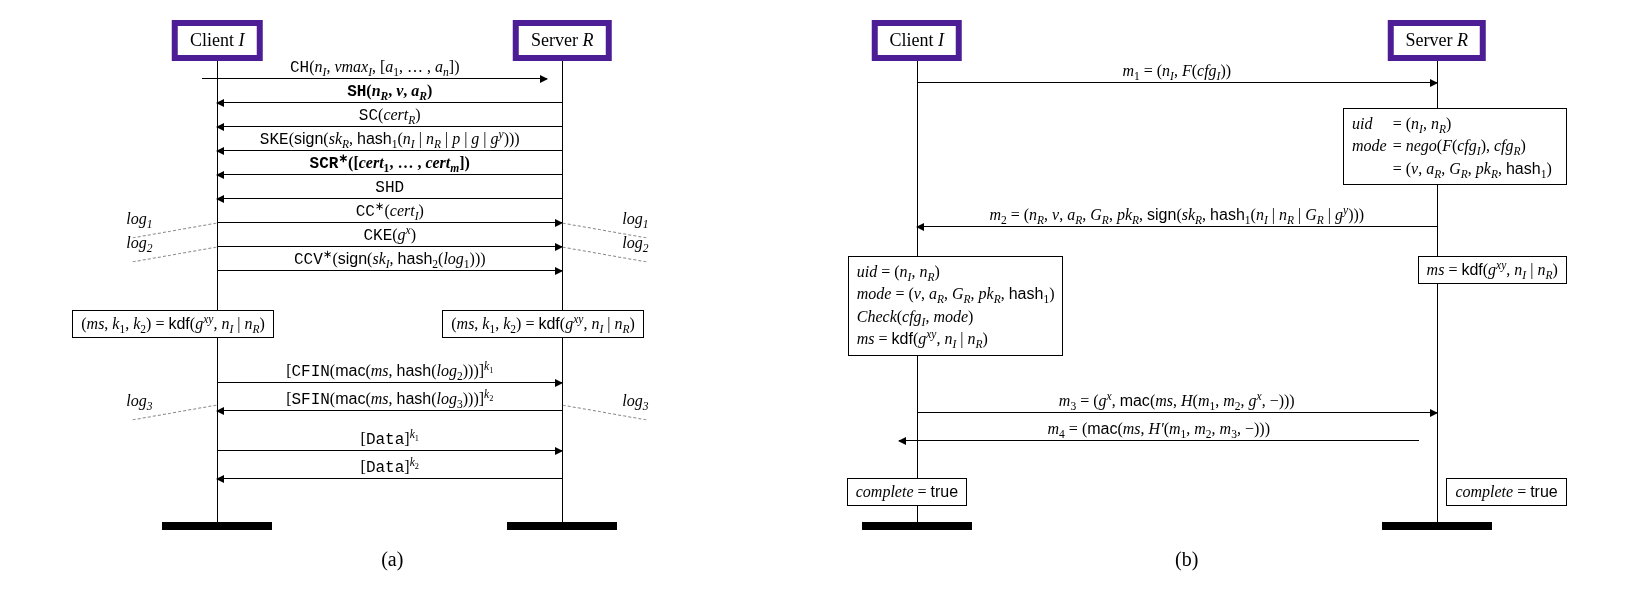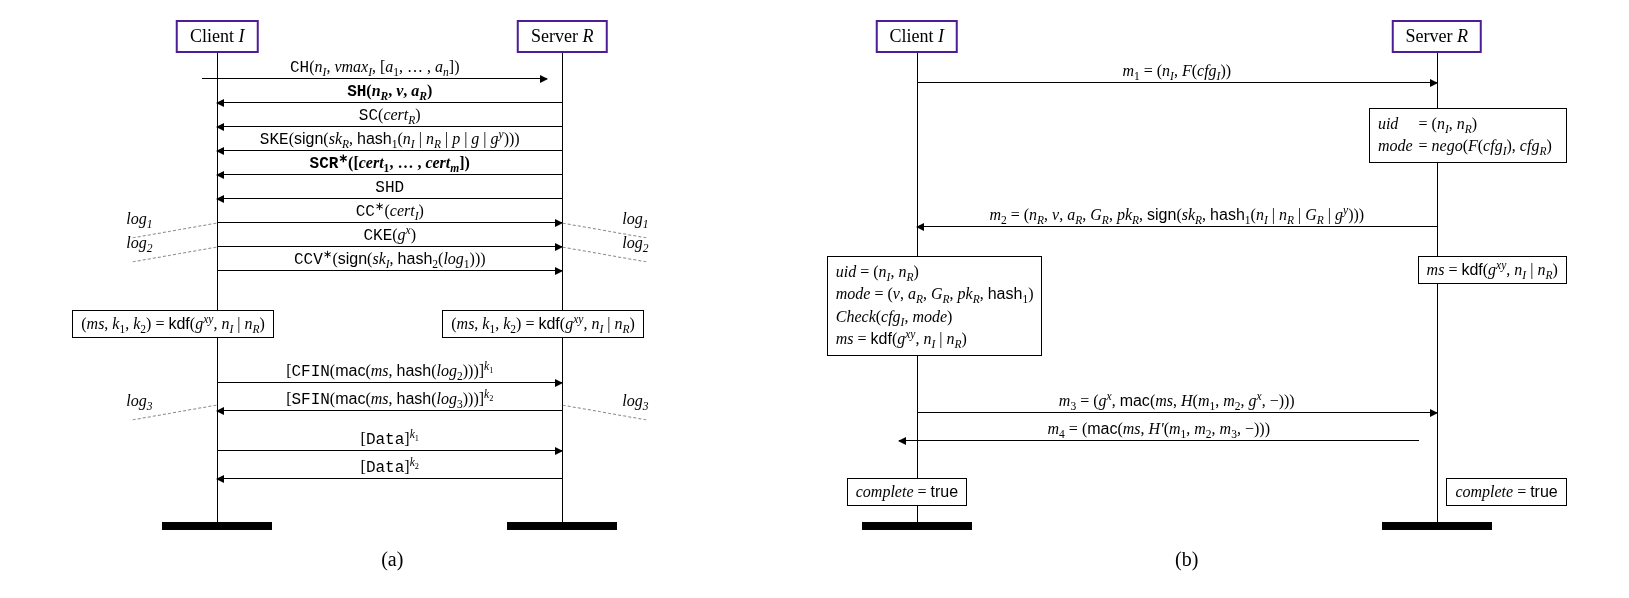--- a/index.html
+++ b/index.html
@@ -27,21 +27,21 @@
   }
   .lifeline {
     position: absolute;
     top: 0;
     width: 1px;
     background: #000;
   }
   .head {
     position: absolute;
     top: 0;
-    border: 2px solid #4c1d95;
+    border: 6px solid #4c1d95;
     padding: 4px 12px;
     background: #fff;
     font-size: 18px;
     white-space: nowrap;
     text-align: center;
     transform: translateX(-50%);
     z-index: 5;
   }
   .endbar {
     position: absolute;
@@ -76,21 +76,21 @@
   }
   .note {
     position: absolute;
     border: 1px solid #000;
     background: #fff;
     padding: 4px 8px;
     font-size: 16px;
     white-space: nowrap;
     z-index: 3;
   }
-  .note.multi { line-height: 1.4; }
+  .note.multi { line-height: 1.4; margin-left: 21px; }
   .logmark {
     position: absolute;
     font-size: 16px;
     font-style: italic;
     z-index: 4;
   }
   .dashed {
     position: absolute;
     border-top: 1px dashed #888;
     height: 0;
@@ -197,20 +197,24 @@
 
     <div class="note multi" style="right:20px;top:88px;display:table;">
         <div class="row">
           <span class="cell it">uid</span>
           <span class="cell">= (<span class="it">n<sub>I</sub></span>, <span class="it">n<sub>R</sub></span>)</span>
         </div>
         <div class="row">
           <span class="cell it">mode</span>
           <span class="cell">= <span class="it">nego</span>(<span class="it">F</span>(<span class="it">cfg<sub>I</sub></span>), <span class="it">cfg<sub>R</sub></span>)</span>
         </div>
+        <div class="row">
+          <span class="cell"></span>
+          <span class="cell">= (<span class="it">v</span>, <span class="it">a<sub>R</sub></span>, <span class="it">G<sub>R</sub></span>, <span class="it">pk<sub>R</sub></span>, <span class="sf">hash</span><sub>1</sub>)</span>
+        </div>
       </div>
 
     <div class="msg left" style="left:130px;width:520px;top:206px;">
         <span class="msg-label"><span class="it">m</span><sub>2</sub> = (<span class="it">n<sub>R</sub></span>, <span class="it">v</span>, <span class="it">a<sub>R</sub></span>, <span class="it">G<sub>R</sub></span>, <span class="it">pk<sub>R</sub></span>, <span class="sf">sign</span>(<span class="it">sk<sub>R</sub></span>, <span class="sf">hash</span><sub>1</sub>(<span class="it">n<sub>I</sub></span> | <span class="it">n<sub>R</sub></span> | <span class="it">G<sub>R</sub></span> | <span class="it">g<sup>y</sup></span>)))</span>
       </div>
 
     <div class="note multi" style="left:40px;top:236px;"><span class="it">uid</span> = (<span class="it">n<sub>I</sub></span>, <span class="it">n<sub>R</sub></span>)<br><span class="it">mode</span> = (<span class="it">v</span>, <span class="it">a<sub>R</sub></span>, <span class="it">G<sub>R</sub></span>, <span class="it">pk<sub>R</sub></span>, <span class="sf">hash</span><sub>1</sub>)<br><span class="it">Check</span>(<span class="it">cfg<sub>I</sub></span>, <span class="it">mode</span>)<br><span class="it">ms</span> = <span class="sf">kdf</span>(<span class="it">g<sup>xy</sup></span>, <span class="it">n<sub>I</sub></span> | <span class="it">n<sub>R</sub></span>)</div>
 
     <div class="note" style="right:20px;top:236px;"><span class="it">ms</span> = <span class="sf">kdf</span>(<span class="it">g<sup>xy</sup></span>, <span class="it">n<sub>I</sub></span> | <span class="it">n<sub>R</sub></span>)</div>
 

